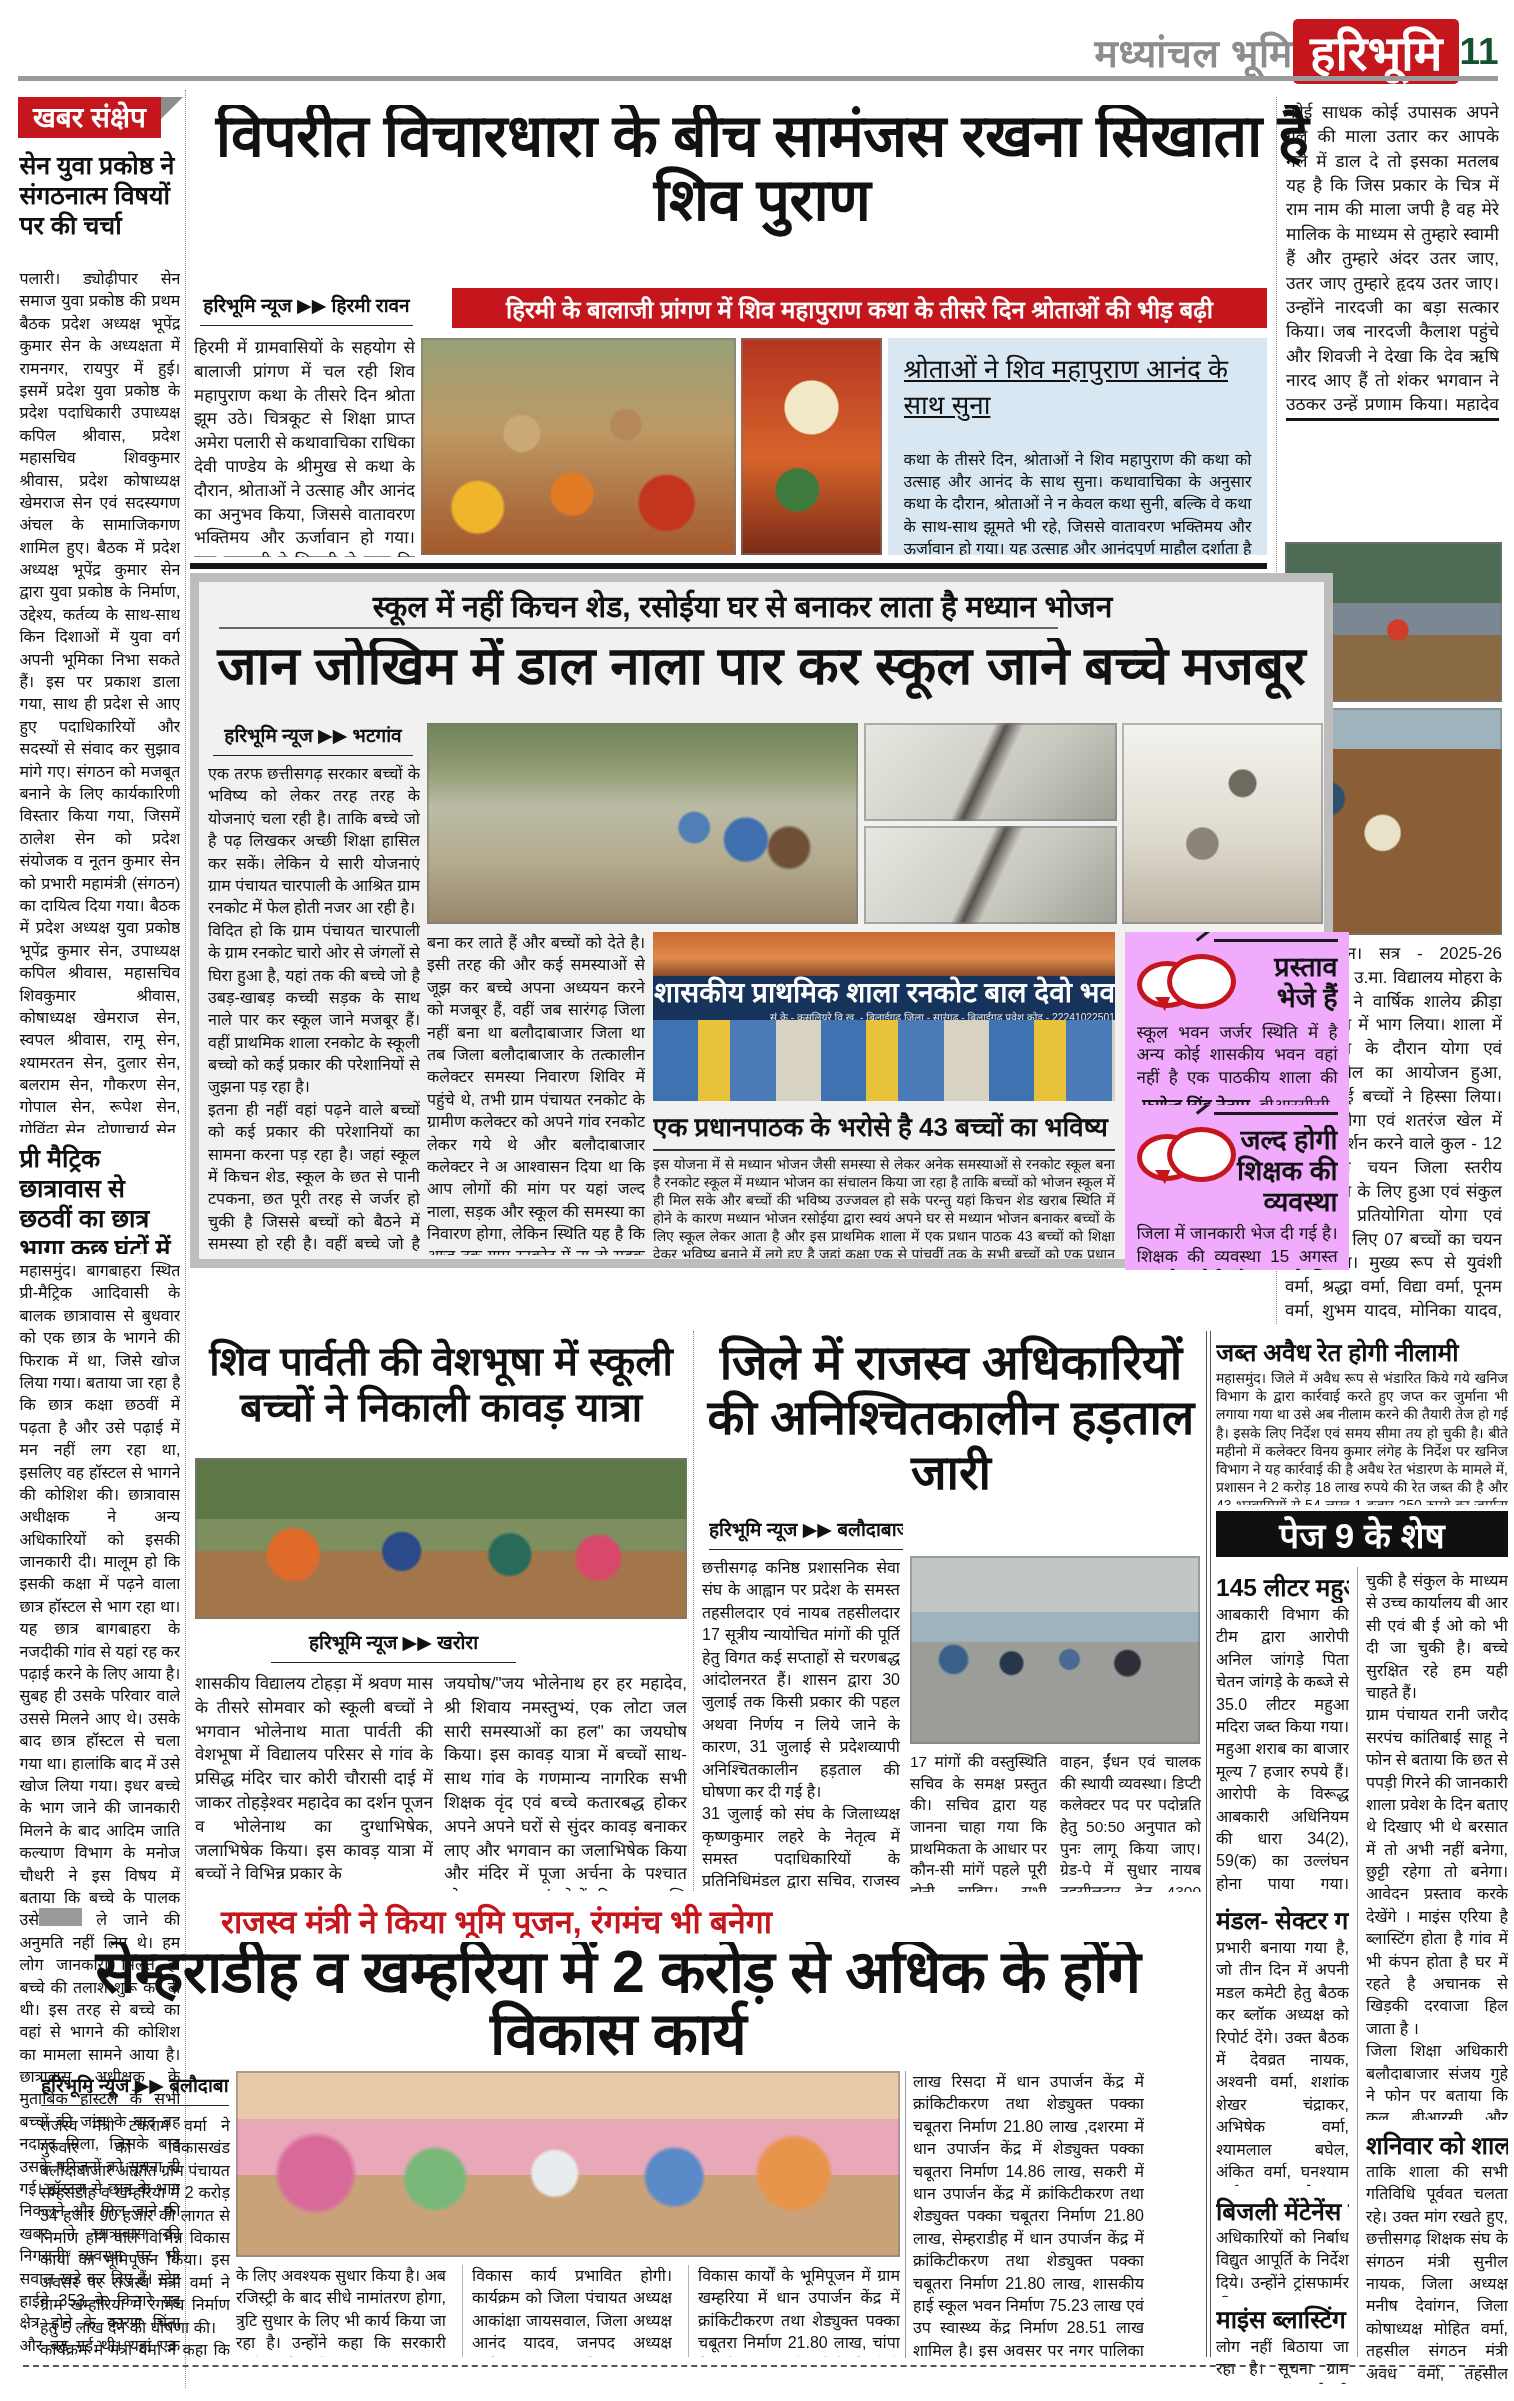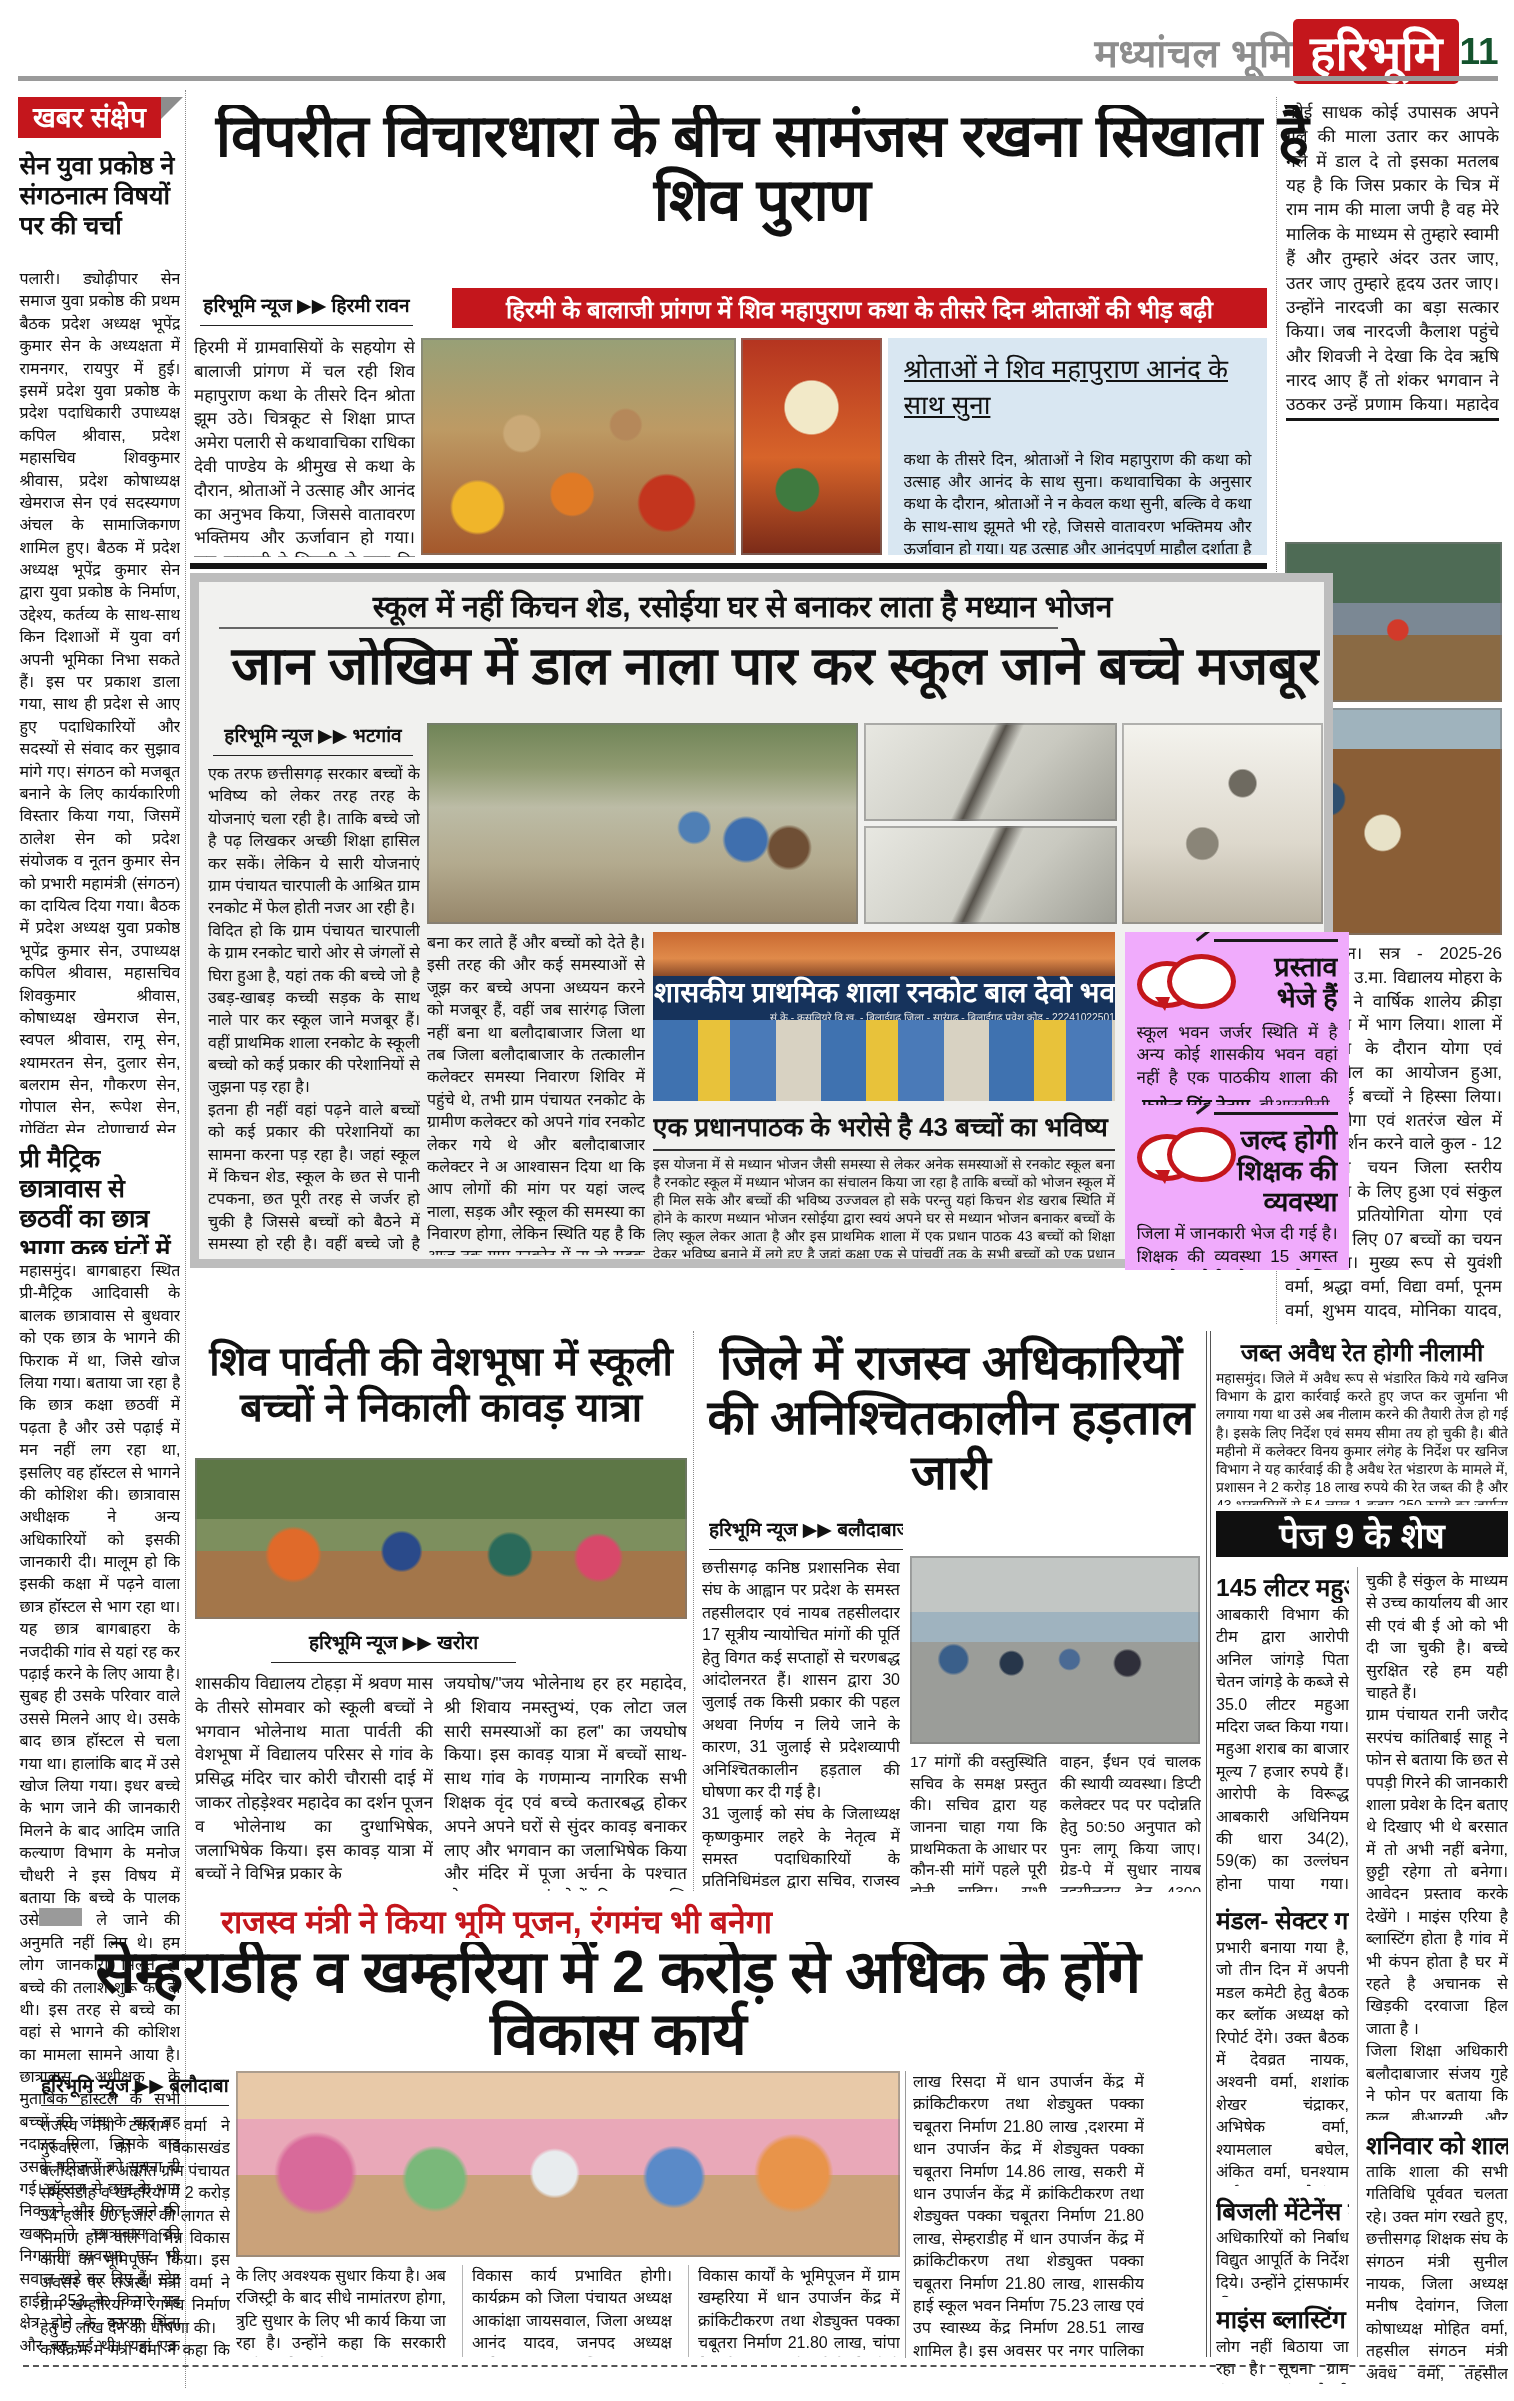--- a/index.html
+++ b/index.html
@@ -26,24 +26,24 @@
   .kicker-red{background:#c4161c;color:#fff;font-size:24px;font-weight:bold;text-align:center;overflow:hidden;display:flex;align-items:center;justify-content:center}
   .byline{font-size:19px;font-weight:bold;text-align:center;border-bottom:1.9px solid #222;padding-bottom:6.5px;overflow:hidden;white-space:nowrap}
   .body-26{font-size:17px}
   .body-25{font-size:16px}
   .body-24{font-size:15.5px}
   .bluebox{background:#d9e7f2;overflow:hidden;padding:11.6px 15.5px}
   .bluebox-title{font-size:26px;font-weight:normal;text-decoration:underline;margin-bottom:27px;overflow:hidden}
   .thickrule{background:#161616}
   .schoolblock{background:#f1f1ef;border:9px solid #bdbdbd;box-sizing:border-box}
   .school-kicker{font-size:30px;font-weight:bold;text-align:center;overflow:hidden;white-space:nowrap}
-  .hl-school{font-size:53px;font-weight:800;line-height:1.06;text-align:right;overflow:hidden}
+  .hl-school{font-size:53px;font-weight:800;line-height:1.06;text-align:center;overflow:hidden}
   .boxhead{font-size:26px;font-weight:bold;border-bottom:2.6px solid #333;padding-bottom:5.2px;overflow:hidden;white-space:nowrap}
   .hl-mid{font-weight:800;text-align:center;line-height:1.15;overflow:hidden}
-  .subhead{font-size:24.5px;font-weight:bold;text-align:center;overflow:hidden;white-space:nowrap}
+  .subhead{font-size:24.5px;font-weight:bold;overflow:hidden;white-space:nowrap}
   .blackbox{background:#101010;color:#fff;font-size:35px;font-weight:bold;display:flex;align-items:center;justify-content:center}
   .kicker-bottom{color:#c4161c;font-size:32px;font-weight:bold;text-align:center;overflow:hidden;white-space:nowrap}
   .hl-bottom{font-size:59px;font-weight:800;line-height:1.05;text-align:center;overflow:hidden;letter-spacing:-0.6px}
   .dashdot{border-top:2.6px dashed #555}
   
   .ph{position:absolute;overflow:hidden;box-shadow:inset 0 0 0 1.9px rgba(120,120,120,.55)}
   .ph-crowd{background:
     radial-gradient(circle at 18% 78%, #f0b52a 0 8%, rgba(0,0,0,0) 9%),
     radial-gradient(circle at 48% 72%, #e07a25 0 9%, rgba(0,0,0,0) 10%),
     radial-gradient(circle at 78% 76%, #c3351e 0 9%, rgba(0,0,0,0) 10%),

